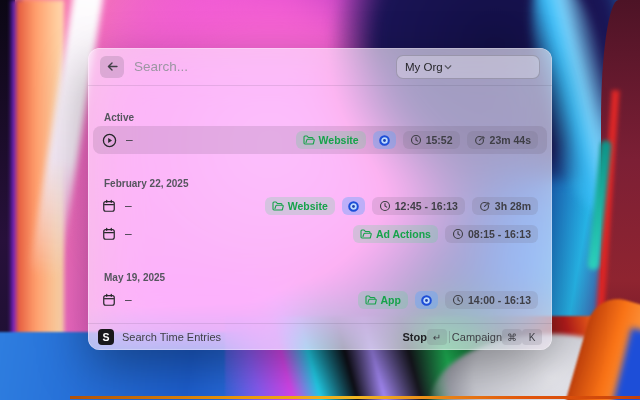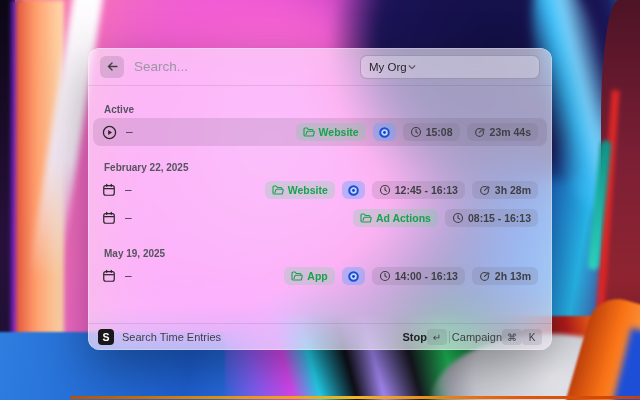--- a/index.html
+++ b/index.html
@@ -29,24 +29,24 @@
 
   
   .panel{position:absolute;left:88px;top:48px;width:464px;height:302px;border-radius:12px;
     background:rgba(250,245,250,0.62);backdrop-filter:blur(26px) saturate(150%);-webkit-backdrop-filter:blur(26px) saturate(150%);
     box-shadow:0 18px 50px rgba(0,0,0,0.35), inset 0 0 0 0.5px rgba(255,255,255,0.55);
     display:flex;flex-direction:column;overflow:hidden}
   .search-row{flex:0 0 auto;height:37px;display:flex;align-items:center;gap:10px;padding:0 12px}
   .back-btn{width:24px;height:22px;border-radius:6px;background:rgba(109,99,119,0.22);display:flex;align-items:center;justify-content:center;cursor:pointer;flex:0 0 auto}
   .search-input{flex:1;border:none;background:transparent;font-size:13.5px;color:#000000;outline:none;font-family:"Liberation Sans",sans-serif}
   .search-input::placeholder{color:#9b96a2}
-  .org-select{flex:0 0 auto;display:flex;align-items:center;justify-content:flex-start;width:180px;height:24px;padding:0 8px;border:1px solid rgba(90,85,100,0.35);border-radius:7px;background:rgba(255,255,255,0.28);font-size:11.5px;color:#27272a;cursor:pointer}
+  .org-select{flex:0 0 auto;display:flex;align-items:center;justify-content:flex-start;width:144px;height:24px;padding:0 8px;border:1px solid rgba(90,85,100,0.35);border-radius:7px;background:rgba(255,255,255,0.28);font-size:11.5px;color:#27272a;cursor:pointer}
   .hdivider{flex:0 0 auto;height:1px;background:rgba(60,55,70,0.12)}
   .list{flex:1;overflow:hidden;padding-top:2px}
-  .section-label{margin:16px 16px 3px;font-size:10px;font-weight:600;color:#55555e}
+  .section-label{margin:24px 16px 3px;font-size:10px;font-weight:600;color:#55555e}
   .row{height:28px;margin:0 5px;border-radius:8px;display:flex;align-items:center;gap:9px;padding:0 9px;cursor:pointer}
   .row.selected{background:rgba(94,78,100,0.16)}
   .row-icon{display:flex;align-items:center;flex:0 0 auto}
   .row-title{font-size:12px;color:#3f3f46}
   .badges{margin-left:auto;display:flex;align-items:center;gap:7px}
   .badge{display:flex;align-items:center;gap:4px;height:18px;padding:0 7px;border-radius:6px;font-size:10.5px;font-weight:600;white-space:nowrap}
   .badge.project{background:rgba(74,222,128,0.22);color:#16a34a}
   .badge.client{padding:0 5px;background:rgba(96,165,250,0.40)}
   .badge.gray{background:rgba(113,108,120,0.18);color:#3f3f46}
   .footer{flex:0 0 auto;height:27px;border-top:1px solid rgba(60,55,70,0.12);display:flex;align-items:center;gap:8px;padding:0 10px}
@@ -133,21 +133,21 @@
               </svg>
         </span>
       </span>
       <span class="badge gray">
         <span style="display:flex">
           <svg width="12" height="12" viewBox="0 0 16 16">
                 <circle cx="8" cy="8" r="6" fill="none" stroke="#3f3f46" stroke-width="1.5"></circle>
                 <path d="M8 4.6V8l2.3 1.5" fill="none" stroke="#3f3f46" stroke-width="1.5" stroke-linecap="round"></path>
               </svg>
         </span>
-        <span>15:08</span>
+        <span>15:52</span>
       </span>
       <span class="badge gray">
         <span style="display:flex">
           <svg width="12" height="12" viewBox="0 0 16 16">
                 <circle cx="7.4" cy="8.6" r="5.2" fill="none" stroke="#3f3f46" stroke-width="1.5"></circle>
                 <path d="M7.4 8.6l2.4-2.4" fill="none" stroke="#3f3f46" stroke-width="1.5" stroke-linecap="round"></path>
                 <path d="M11.8 3.4l1.8 1.8" fill="none" stroke="#3f3f46" stroke-width="1.5" stroke-linecap="round"></path>
               </svg>
         </span>
         <span>23m 44s</span>
@@ -272,30 +272,20 @@
         </span>
       </span>
       <span class="badge gray">
         <span style="display:flex">
           <svg width="12" height="12" viewBox="0 0 16 16">
                 <circle cx="8" cy="8" r="6" fill="none" stroke="#3f3f46" stroke-width="1.5"></circle>
                 <path d="M8 4.6V8l2.3 1.5" fill="none" stroke="#3f3f46" stroke-width="1.5" stroke-linecap="round"></path>
               </svg>
         </span>
         <span>14:00 - 16:13</span>
-      </span>
-      <span class="badge gray">
-        <span style="display:flex">
-          <svg width="12" height="12" viewBox="0 0 16 16">
-                <circle cx="7.4" cy="8.6" r="5.2" fill="none" stroke="#3f3f46" stroke-width="1.5"></circle>
-                <path d="M7.4 8.6l2.4-2.4" fill="none" stroke="#3f3f46" stroke-width="1.5" stroke-linecap="round"></path>
-                <path d="M11.8 3.4l1.8 1.8" fill="none" stroke="#3f3f46" stroke-width="1.5" stroke-linecap="round"></path>
-              </svg>
-        </span>
-        <span>2h 13m</span>
       </span>
     </span>
   </div>
 </div>
 
   <div class="footer">
     <div class="logo">S</div>
     <span class="footer-label">Search Time Entries</span>
     <div class="footer-right">
       <span class="stop-label">Stop</span>

